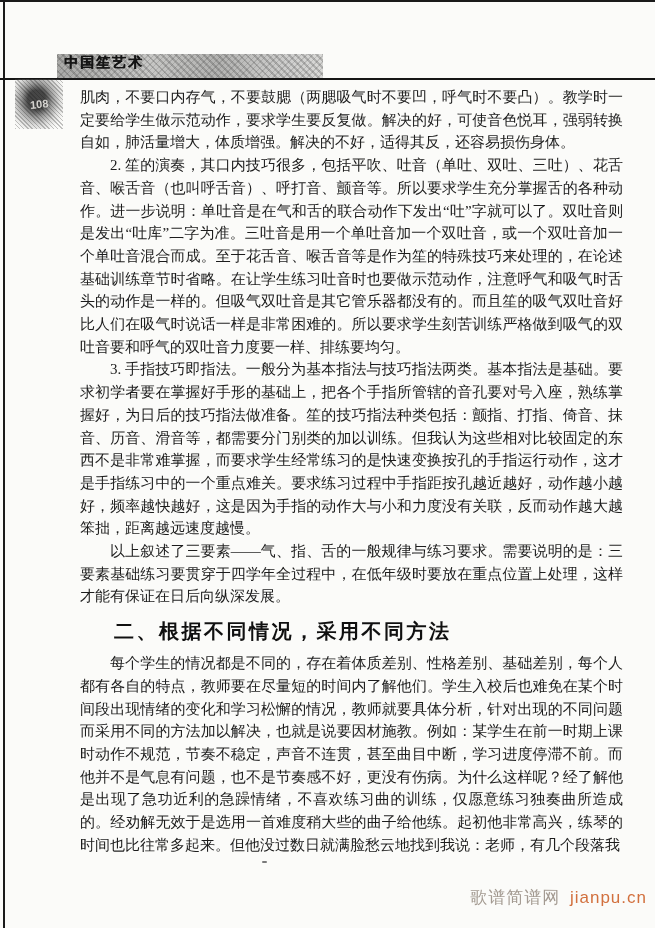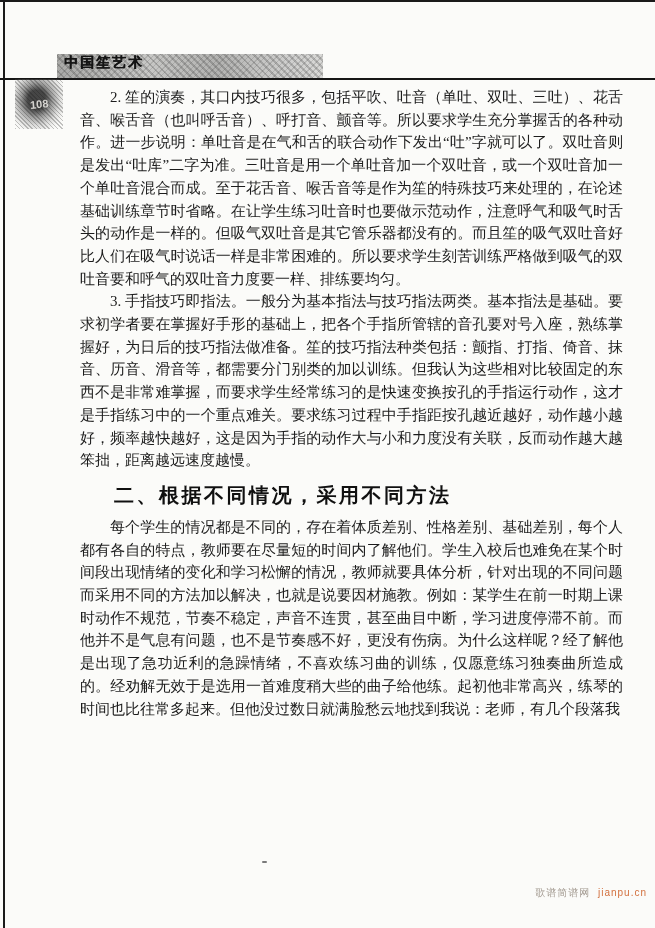--- a/index.html
+++ b/index.html
@@ -60,21 +60,21 @@
     letter-spacing:2.5px; color:#101010;
     margin:11px 0 9px 0; text-indent:1.7em;
     word-break:break-all;
   }
 
   .scan-speck { position:absolute; left:262px; top:861px; width:5px; height:2px; background:#7a7a7a; border-radius:1px; }
 
   .footer-watermark {
     position:absolute; right:8px; top:886px;
     font-family:"Liberation Sans", sans-serif;
-    font-size:10px; letter-spacing:1px; white-space:nowrap;
+    font-size:17px; letter-spacing:1px; white-space:nowrap;
   }
   .watermark-site { color:#a39a91; }
   .watermark-domain { color:#d2703e; margin-left:4px; }
 </style>
 </head>
 <body>
 
 <div class="page-border-top"></div>
 <div class="page-border-left"></div>
 
@@ -82,22 +82,24 @@
   <span class="book-title">中国笙艺术</span>
 </div>
 
 <div class="rule"></div>
 
 <div class="page-number-badge">
   <span class="page-number">108</span>
 </div>
 
 <div class="body-text">
+  <p>肌肉，不要口内存气，不要鼓腮（两腮吸气时不要凹，呼气时不要凸）。教学时一定要给学生做示范动作，要求学生要反复做。解决的好，可使音色悦耳，强弱转换自如，肺活量增大，体质增强。解决的不好，适得其反，还容易损伤身体。</p>
   <p class="indent">2. 笙的演奏，其口内技巧很多，包括平吹、吐音（单吐、双吐、三吐）、花舌音、喉舌音（也叫呼舌音）、呼打音、颤音等。所以要求学生充分掌握舌的各种动作。进一步说明：单吐音是在气和舌的联合动作下发出“吐”字就可以了。双吐音则是发出“吐库”二字为准。三吐音是用一个单吐音加一个双吐音，或一个双吐音加一个单吐音混合而成。至于花舌音、喉舌音等是作为笙的特殊技巧来处理的，在论述基础训练章节时省略。在让学生练习吐音时也要做示范动作，注意呼气和吸气时舌头的动作是一样的。但吸气双吐音是其它管乐器都没有的。而且笙的吸气双吐音好比人们在吸气时说话一样是非常困难的。所以要求学生刻苦训练严格做到吸气的双吐音要和呼气的双吐音力度要一样、排练要均匀。</p>
   <p class="indent">3. 手指技巧即指法。一般分为基本指法与技巧指法两类。基本指法是基础。要求初学者要在掌握好手形的基础上，把各个手指所管辖的音孔要对号入座，熟练掌握好，为日后的技巧指法做准备。笙的技巧指法种类包括：颤指、打指、倚音、抹音、历音、滑音等，都需要分门别类的加以训练。但我认为这些相对比较固定的东西不是非常难掌握，而要求学生经常练习的是快速变换按孔的手指运行动作，这才是手指练习中的一个重点难关。要求练习过程中手指距按孔越近越好，动作越小越好，频率越快越好，这是因为手指的动作大与小和力度没有关联，反而动作越大越笨拙，距离越远速度越慢。</p>
+  <p class="indent">以上叙述了三要素——气、指、舌的一般规律与练习要求。需要说明的是：三要素基础练习要贯穿于四学年全过程中，在低年级时要放在重点位置上处理，这样才能有保证在日后向纵深发展。</p>
   <h2 class="section-heading">二、根据不同情况，采用不同方法</h2>
   <p class="indent">每个学生的情况都是不同的，存在着体质差别、性格差别、基础差别，每个人都有各自的特点，教师要在尽量短的时间内了解他们。学生入校后也难免在某个时间段出现情绪的变化和学习松懈的情况，教师就要具体分析，针对出现的不同问题而采用不同的方法加以解决，也就是说要因材施教。例如：某学生在前一时期上课时动作不规范，节奏不稳定，声音不连贯，甚至曲目中断，学习进度停滞不前。而他并不是气息有问题，也不是节奏感不好，更没有伤病。为什么这样呢？经了解他是出现了急功近利的急躁情绪，不喜欢练习曲的训练，仅愿意练习独奏曲所造成的。经劝解无效于是选用一首难度稍大些的曲子给他练。起初他非常高兴，练琴的时间也比往常多起来。但他没过数日就满脸愁云地找到我说：老师，有几个段落我</p>
 </div>
 
 <div class="scan-speck"></div>
 
 <div class="footer-watermark">
   <span class="watermark-site">歌谱简谱网</span>
   <span class="watermark-domain">jianpu.cn</span>
 </div>

